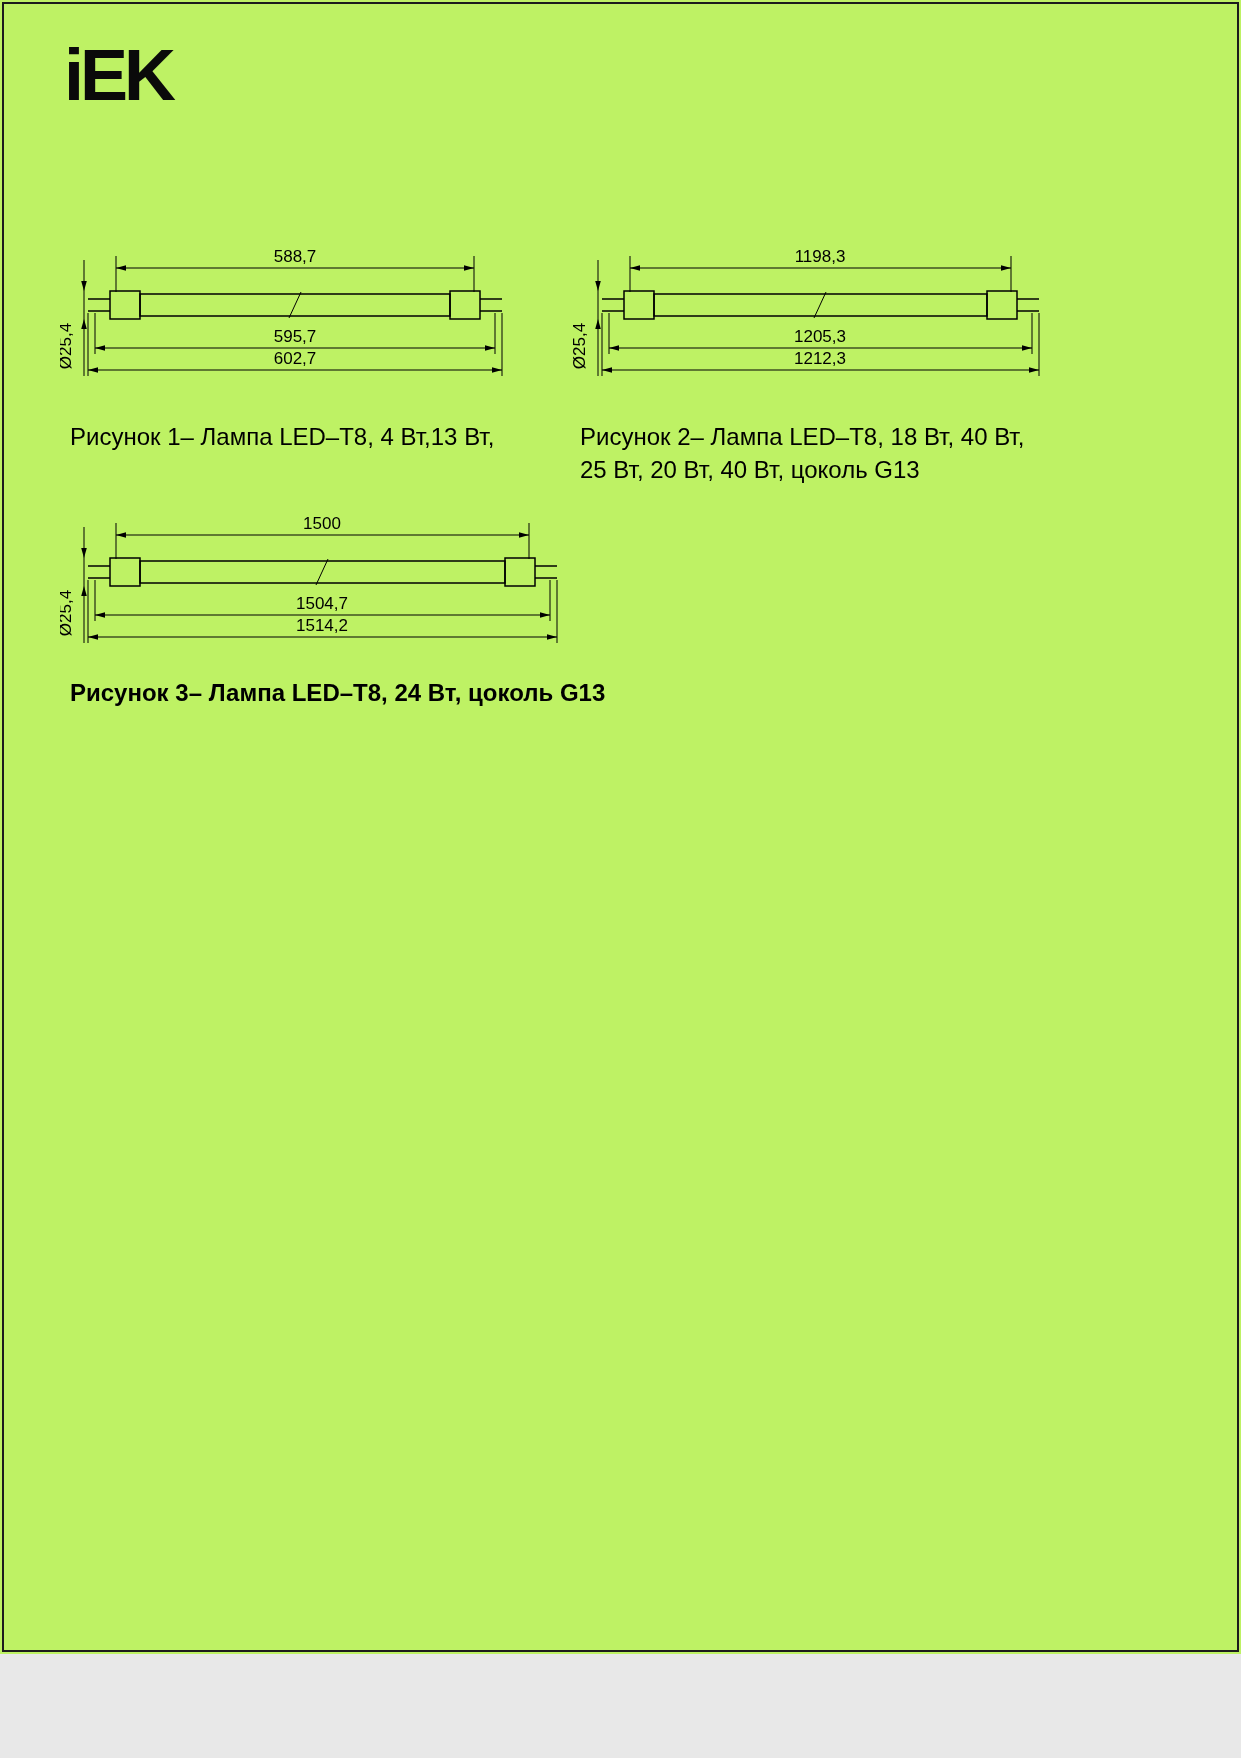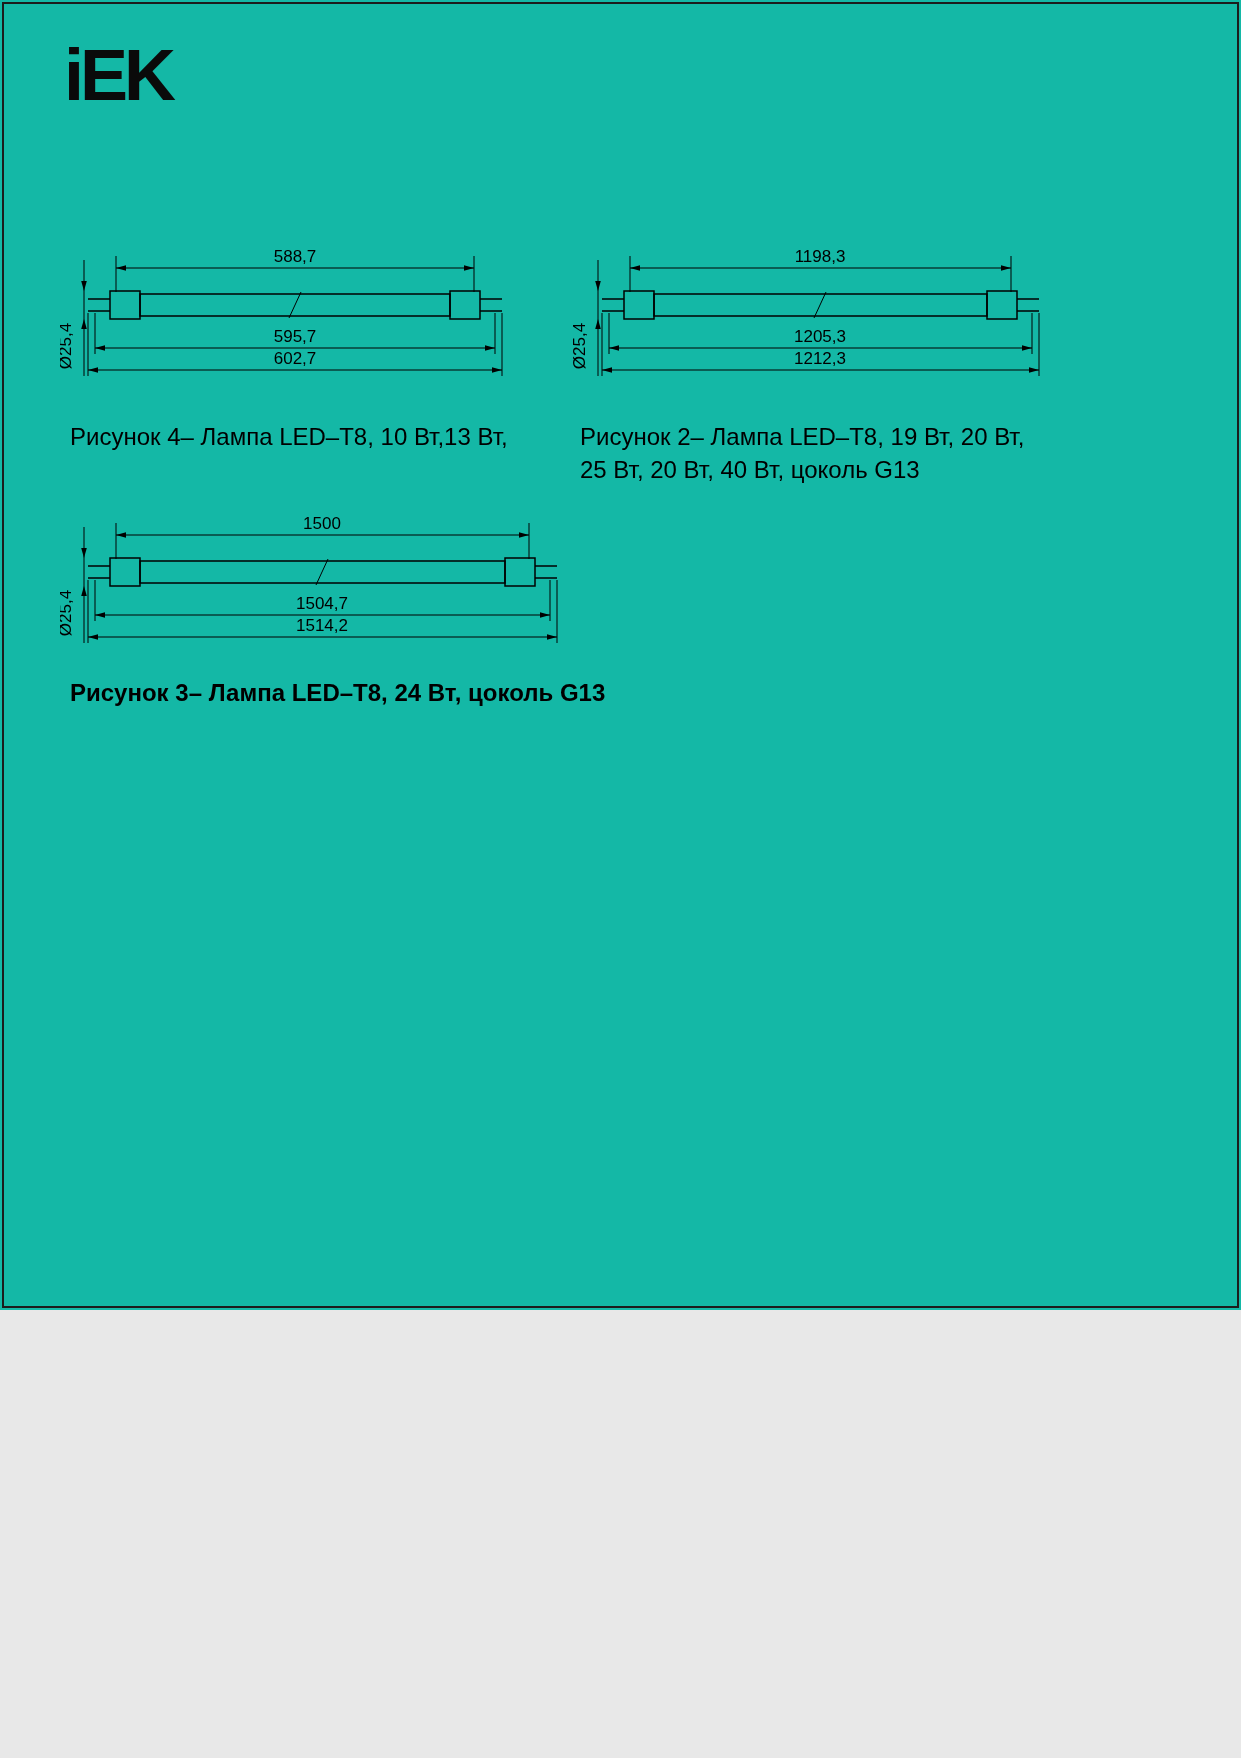--- a/index.html
+++ b/index.html
@@ -1,21 +1,21 @@
 <!DOCTYPE html>
 <html><head>
 <meta charset="utf-8">
 <style>
   * { margin: 0; padding: 0; box-sizing: border-box; }
   html, body { background: #e8e8e8; }
   .page {
     position: relative;
     width: 1241px;
-    height: 1310px;
-    background: #14b8a6;
+    height: 1654px;
+    background: #bef264;
     font-family: "Liberation Sans", sans-serif;
     color: #000;
     overflow: hidden;
     margin: 0 auto;
   }
   .frame {
     position: absolute;
     inset: 2px;
     border: 2px solid #1c1c1c;
     pointer-events: none;
@@ -139,25 +139,25 @@
 
     <g stroke="#000" stroke-width="1">
       <line x1="26" y1="14" x2="26" y2="130"></line>
       <path d="M26 45 L23.2 35 L28.8 35 Z" fill="#000" stroke="none"></path>
       <path d="M26 73 L23.2 83 L28.8 83 Z" fill="#000" stroke="none"></path>
     </g>
     <text x="13" y="100" text-anchor="middle" transform="rotate(-90 13 100)">Ø25,4</text>
   </svg>
 
   <div class="caption" style="left:70px; top:420px; width:480px;">
-    <div>Рисунок 4– Лампа LED–T8, 10 Вт,13 Вт,</div>
+    <div>Рисунок 1– Лампа LED–T8, 4 Вт,13 Вт,</div>
   </div>
 
   <div class="caption" style="left:580px; top:420px; width:480px;">
-    <div>Рисунок 2– Лампа LED–T8, 19 Вт, 20 Вт,</div>
+    <div>Рисунок 2– Лампа LED–T8, 18 Вт, 40 Вт,</div>
     <div>25 Вт, 20 Вт, 40 Вт, цоколь G13</div>
   </div>
 
   <svg class="drawing" style="left:60px; top:513px;" width="505" height="150" viewBox="0 0 505 150">
     <g stroke="#000" stroke-width="1">
       <line x1="56" y1="10" x2="56" y2="46"></line>
       <line x1="469" y1="10" x2="469" y2="46"></line>
       <line x1="56" y1="22" x2="469" y2="22"></line>
       <path d="M56 22 L66 19.2 L66 24.8 Z" fill="#000" stroke="none"></path>
       <path d="M469 22 L459 19.2 L459 24.8 Z" fill="#000" stroke="none"></path>

